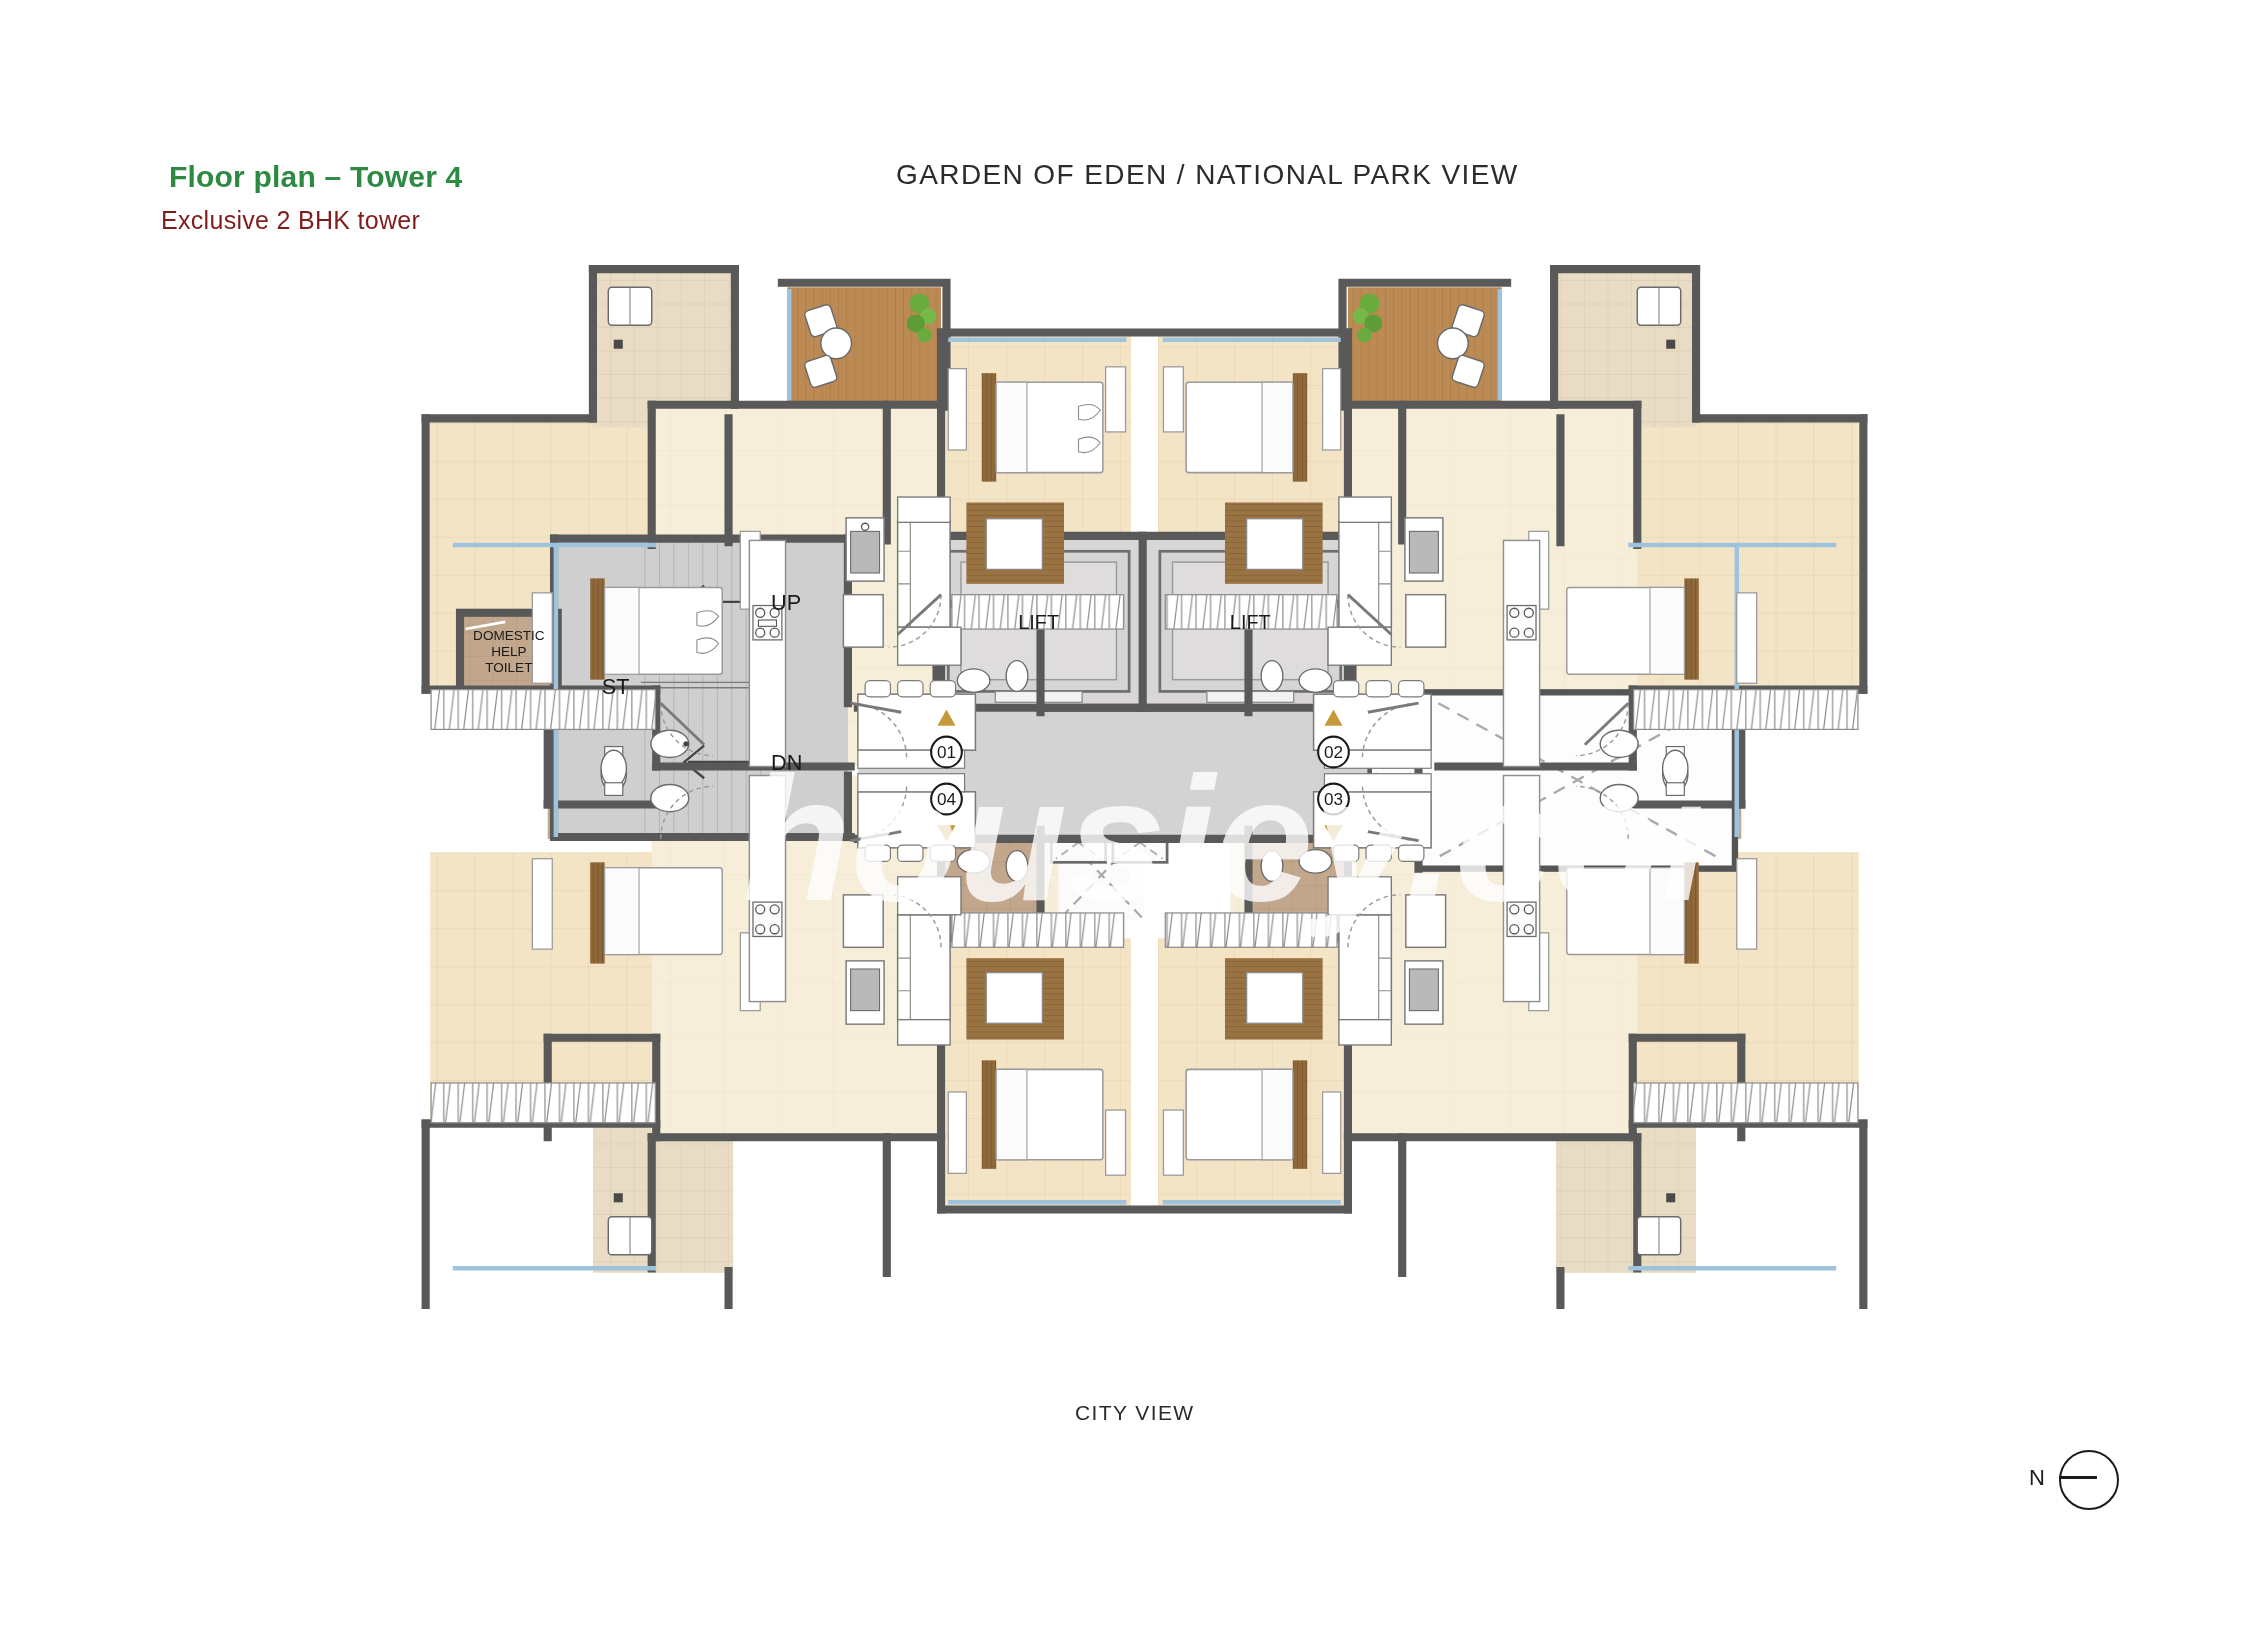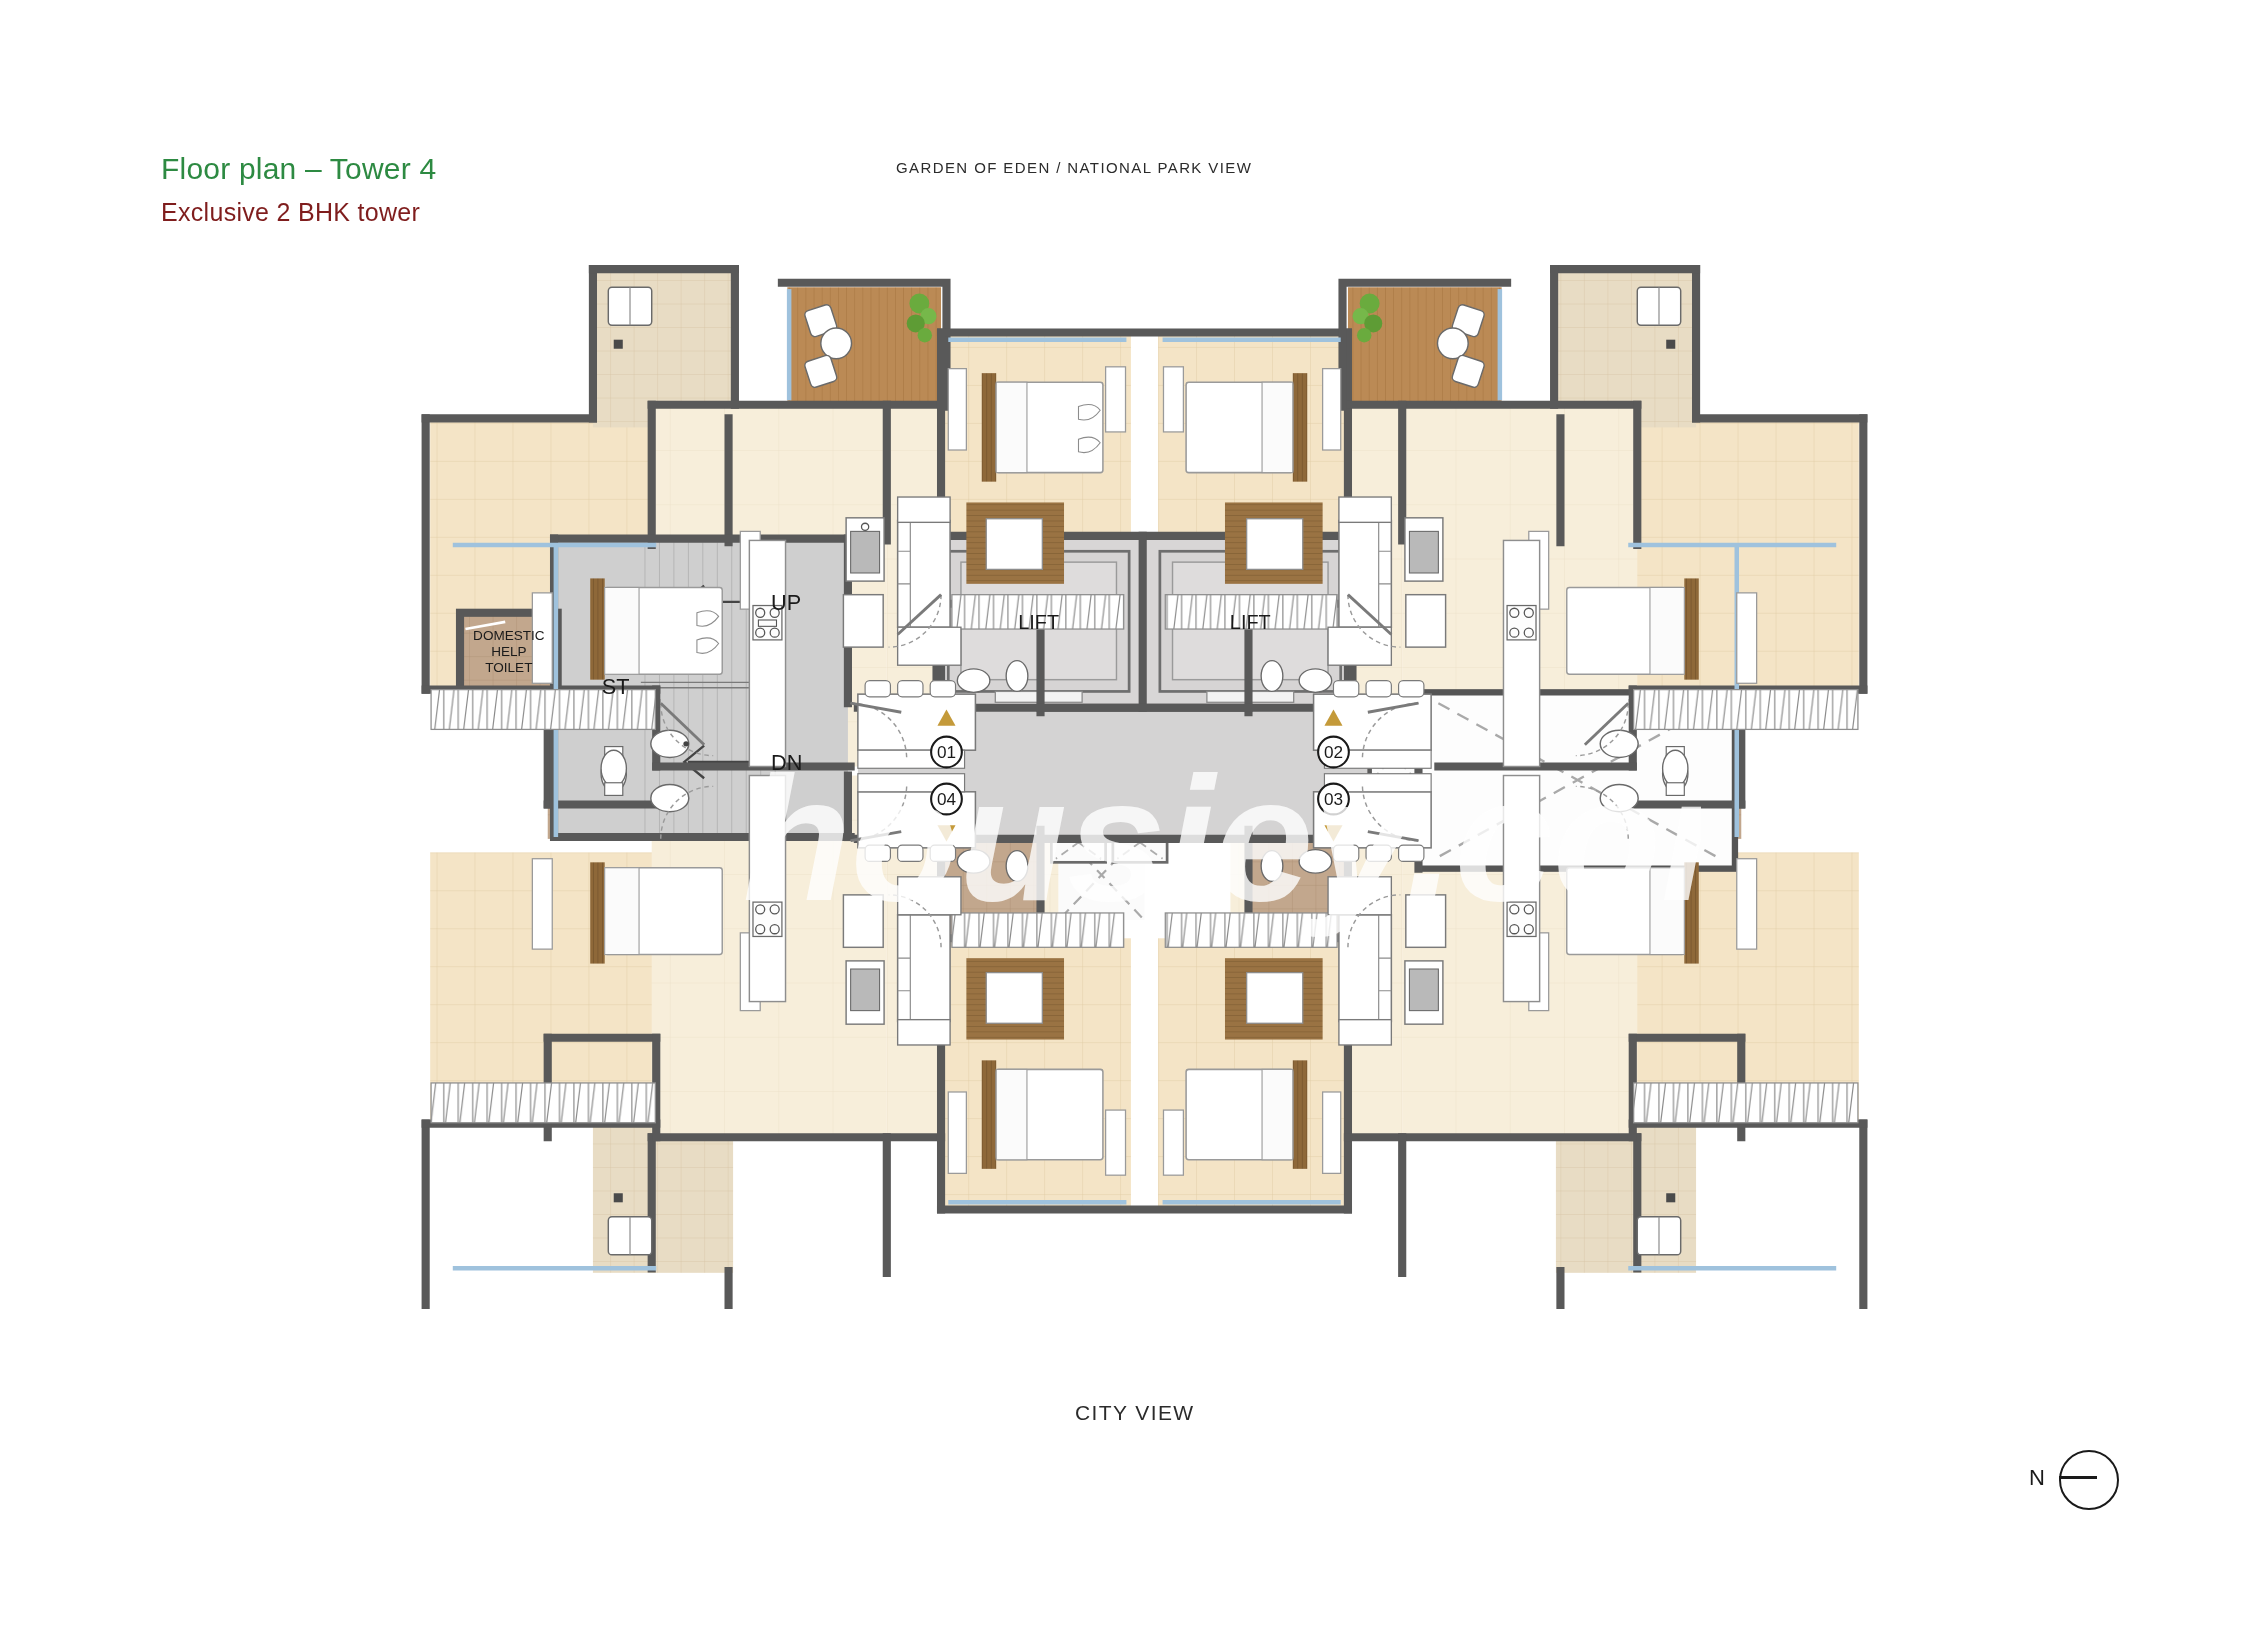--- a/index.html
+++ b/index.html
@@ -1,26 +1,26 @@
 <!DOCTYPE html>
 <html style="font-size:14.5px"><head>
 <meta charset="utf-8">
 <style>
   html,body{margin:0;padding:0;background:#ffffff;}
   body{width:2262px;height:1636px;position:relative;overflow:hidden;
        font-family:"Liberation Sans", sans-serif;}
 
   
   #title-block{position:absolute;left:161px;top:152px;}
-  #plan-title{font-size:30px;font-weight:normal;color:#2d8a42;letter-spacing:0.2px;
-              white-space:nowrap;margin:0;}
+  #plan-title{font-size:30px;font-weight:bold;color:#2d8a42;letter-spacing:0.2px;
+              white-space:nowrap;margin:8px;}
   #plan-subtitle{font-size:25px;font-weight:normal;color:#7f1d1d;letter-spacing:0.3px;
               white-space:nowrap;margin:0;margin-top:11.8px;}
 
-  #top-view-label{position:absolute;left:896px;top:159px;font-size:15px;
+  #top-view-label{position:absolute;left:896px;top:159px;font-size:28px;
               letter-spacing:1.4px;color:#2b2b2b;white-space:nowrap;}
   #bottom-view-label{position:absolute;left:1075px;top:1401px;font-size:21px;
               letter-spacing:1.4px;color:#2b2b2b;white-space:nowrap;}
 
   
   #compass{position:absolute;left:2029px;top:1447px;width:109px;height:72px;}
   #compass .n-label{position:absolute;left:0;top:18px;font-size:22px;color:#1a1a1a;}
   #compass .circ{position:absolute;left:30px;top:2.7px;width:60px;height:60px;
        border:2.4px solid #1a1a1a;border-radius:50%;box-sizing:border-box;}
   #compass .needle{position:absolute;left:30px;top:29px;width:38px;height:3.1px;

